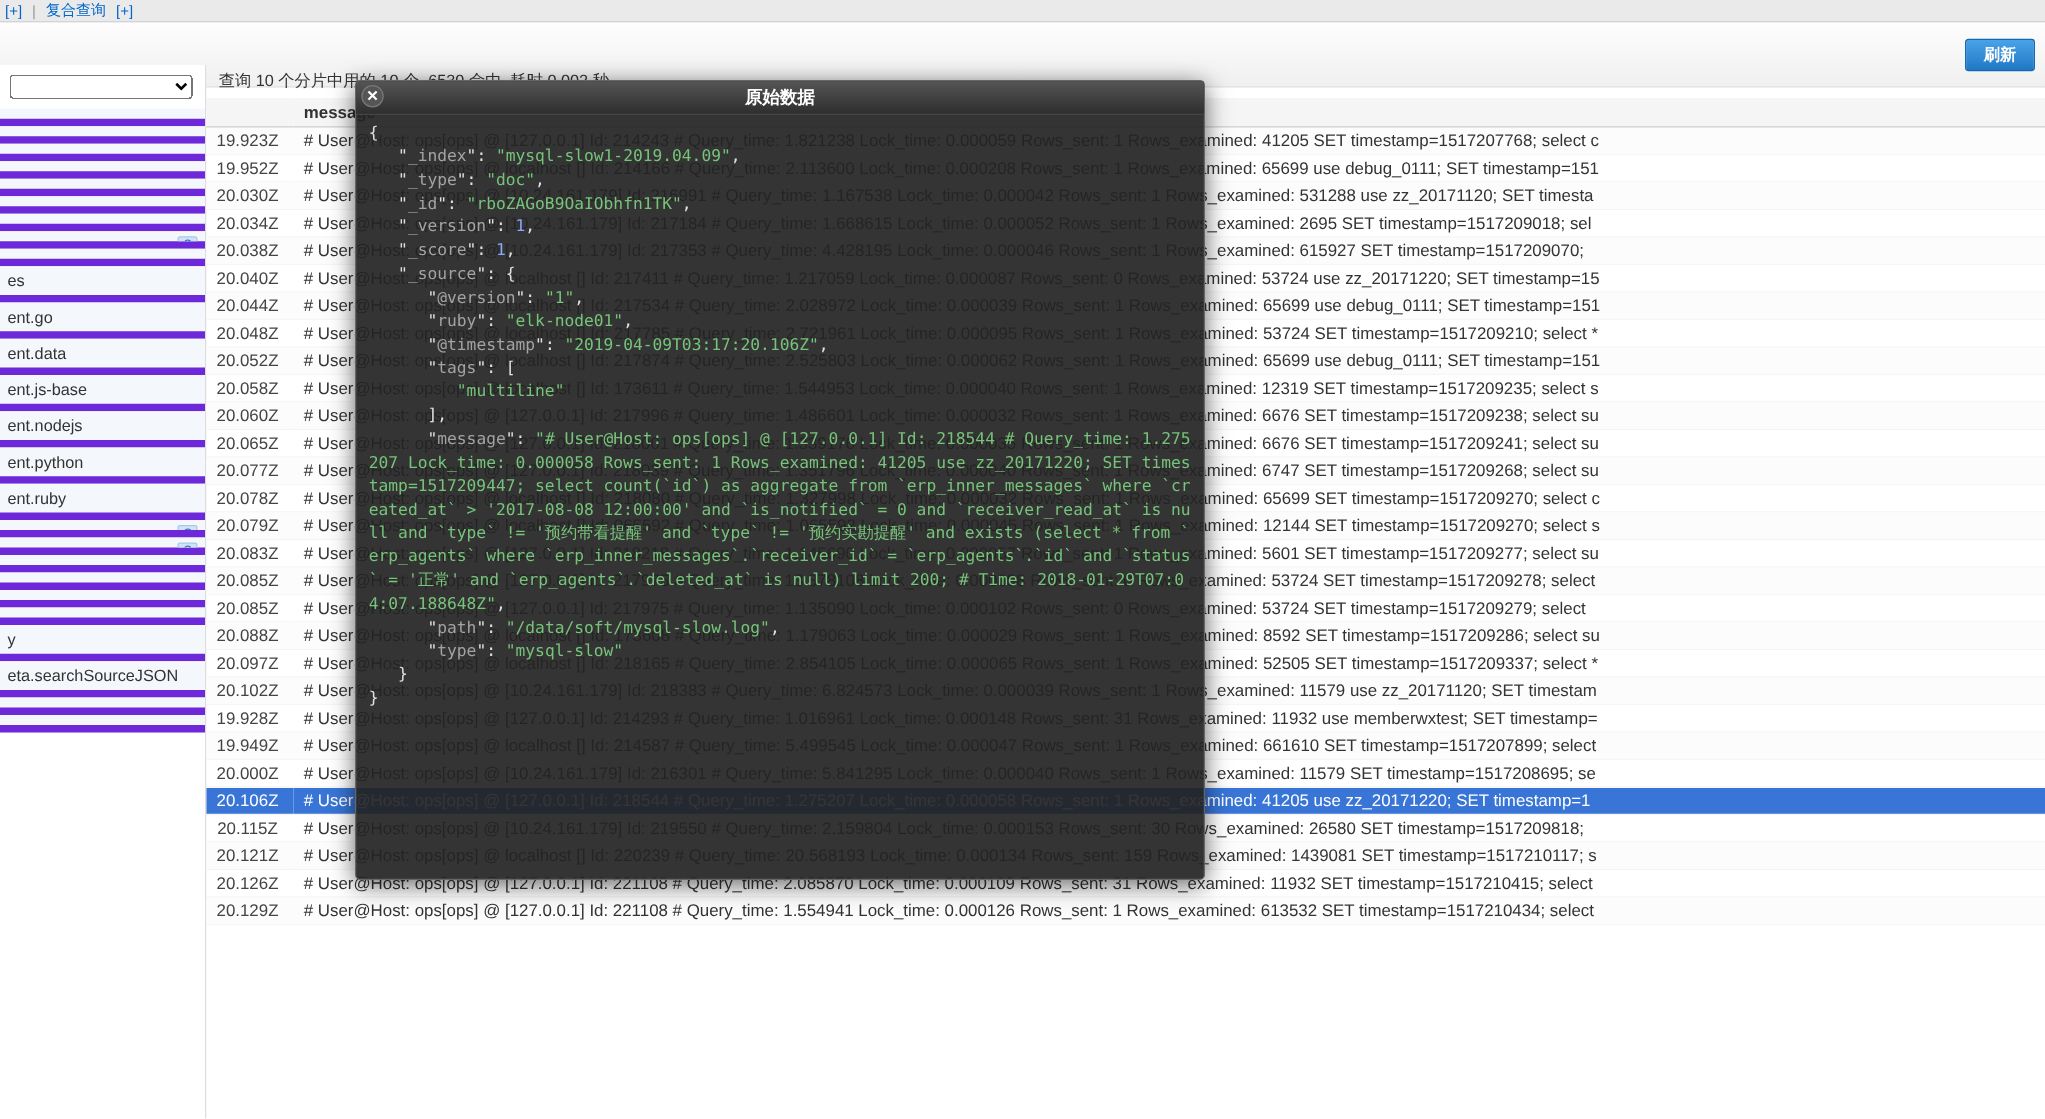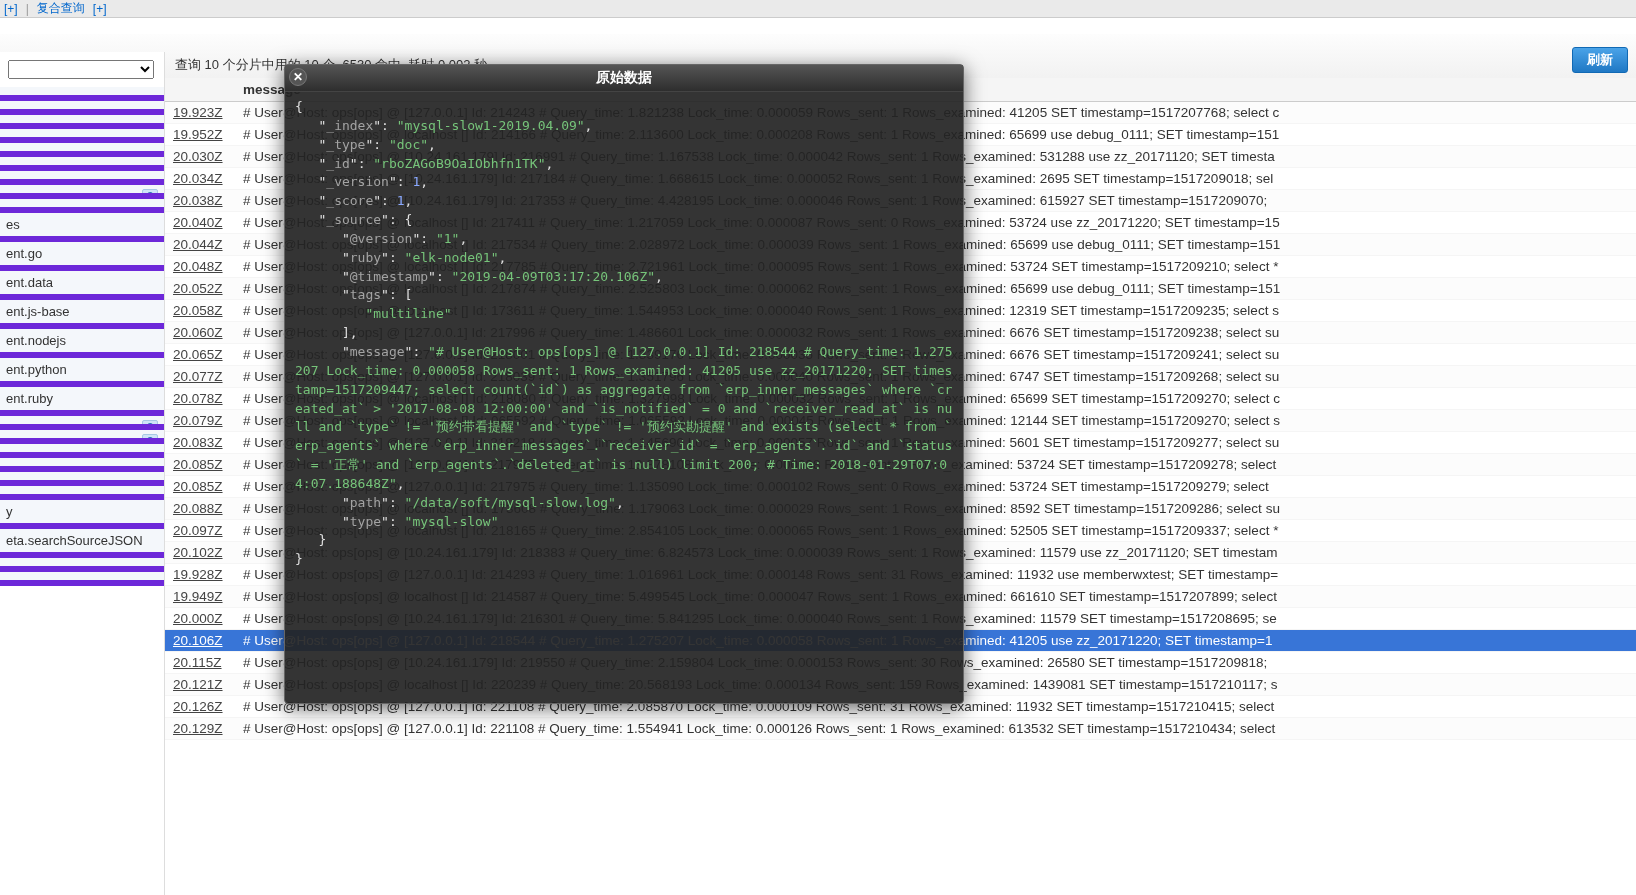--- a/index.html
+++ b/index.html
@@ -33,21 +33,20 @@
 
 
 .refresh-row {
   height: 52px;
   background: linear-gradient(#fdfdfd,#f0f0f0);
   border-bottom: 1px solid #ddd;
   display: flex;
   justify-content: flex-end;
   align-items: center;
   padding: 0 8px;
-  margin-top: 16px;
 }
 .refresh-btn {
   background: linear-gradient(#4aa3e8,#1f78c4);
   border: 1px solid #1169b4;
   color: #fff;
   font-weight: bold;
   padding: 3px 14px;
   border-radius: 3px;
   cursor: pointer;
   font-size: 13px;
@@ -130,21 +129,21 @@
   position: sticky;
   top: 0;
 }
 thead th:first-child { width: 70px; text-align: right; padding-right: 12px; }
 tbody td {
   padding: 3px 8px;
   border-bottom: 1px solid #f5f5f5;
   white-space: nowrap;
   overflow: hidden;
 }
-tbody td:first-child { text-align: left; width: 70px; padding-right: 12px; color: #444; text-decoration: underline;}
+tbody td:first-child { text-align: center; width: 70px; padding-right: 12px; color: #444;}
 tbody tr:nth-child(odd) { background: #fcfcfc; }
 tbody tr.selected {
   background: #3875d7;
   color: #fff;
 }
 tbody tr.selected td { color: #ffffff; }
 
 
 .modal-backdrop {
   position: absolute;

